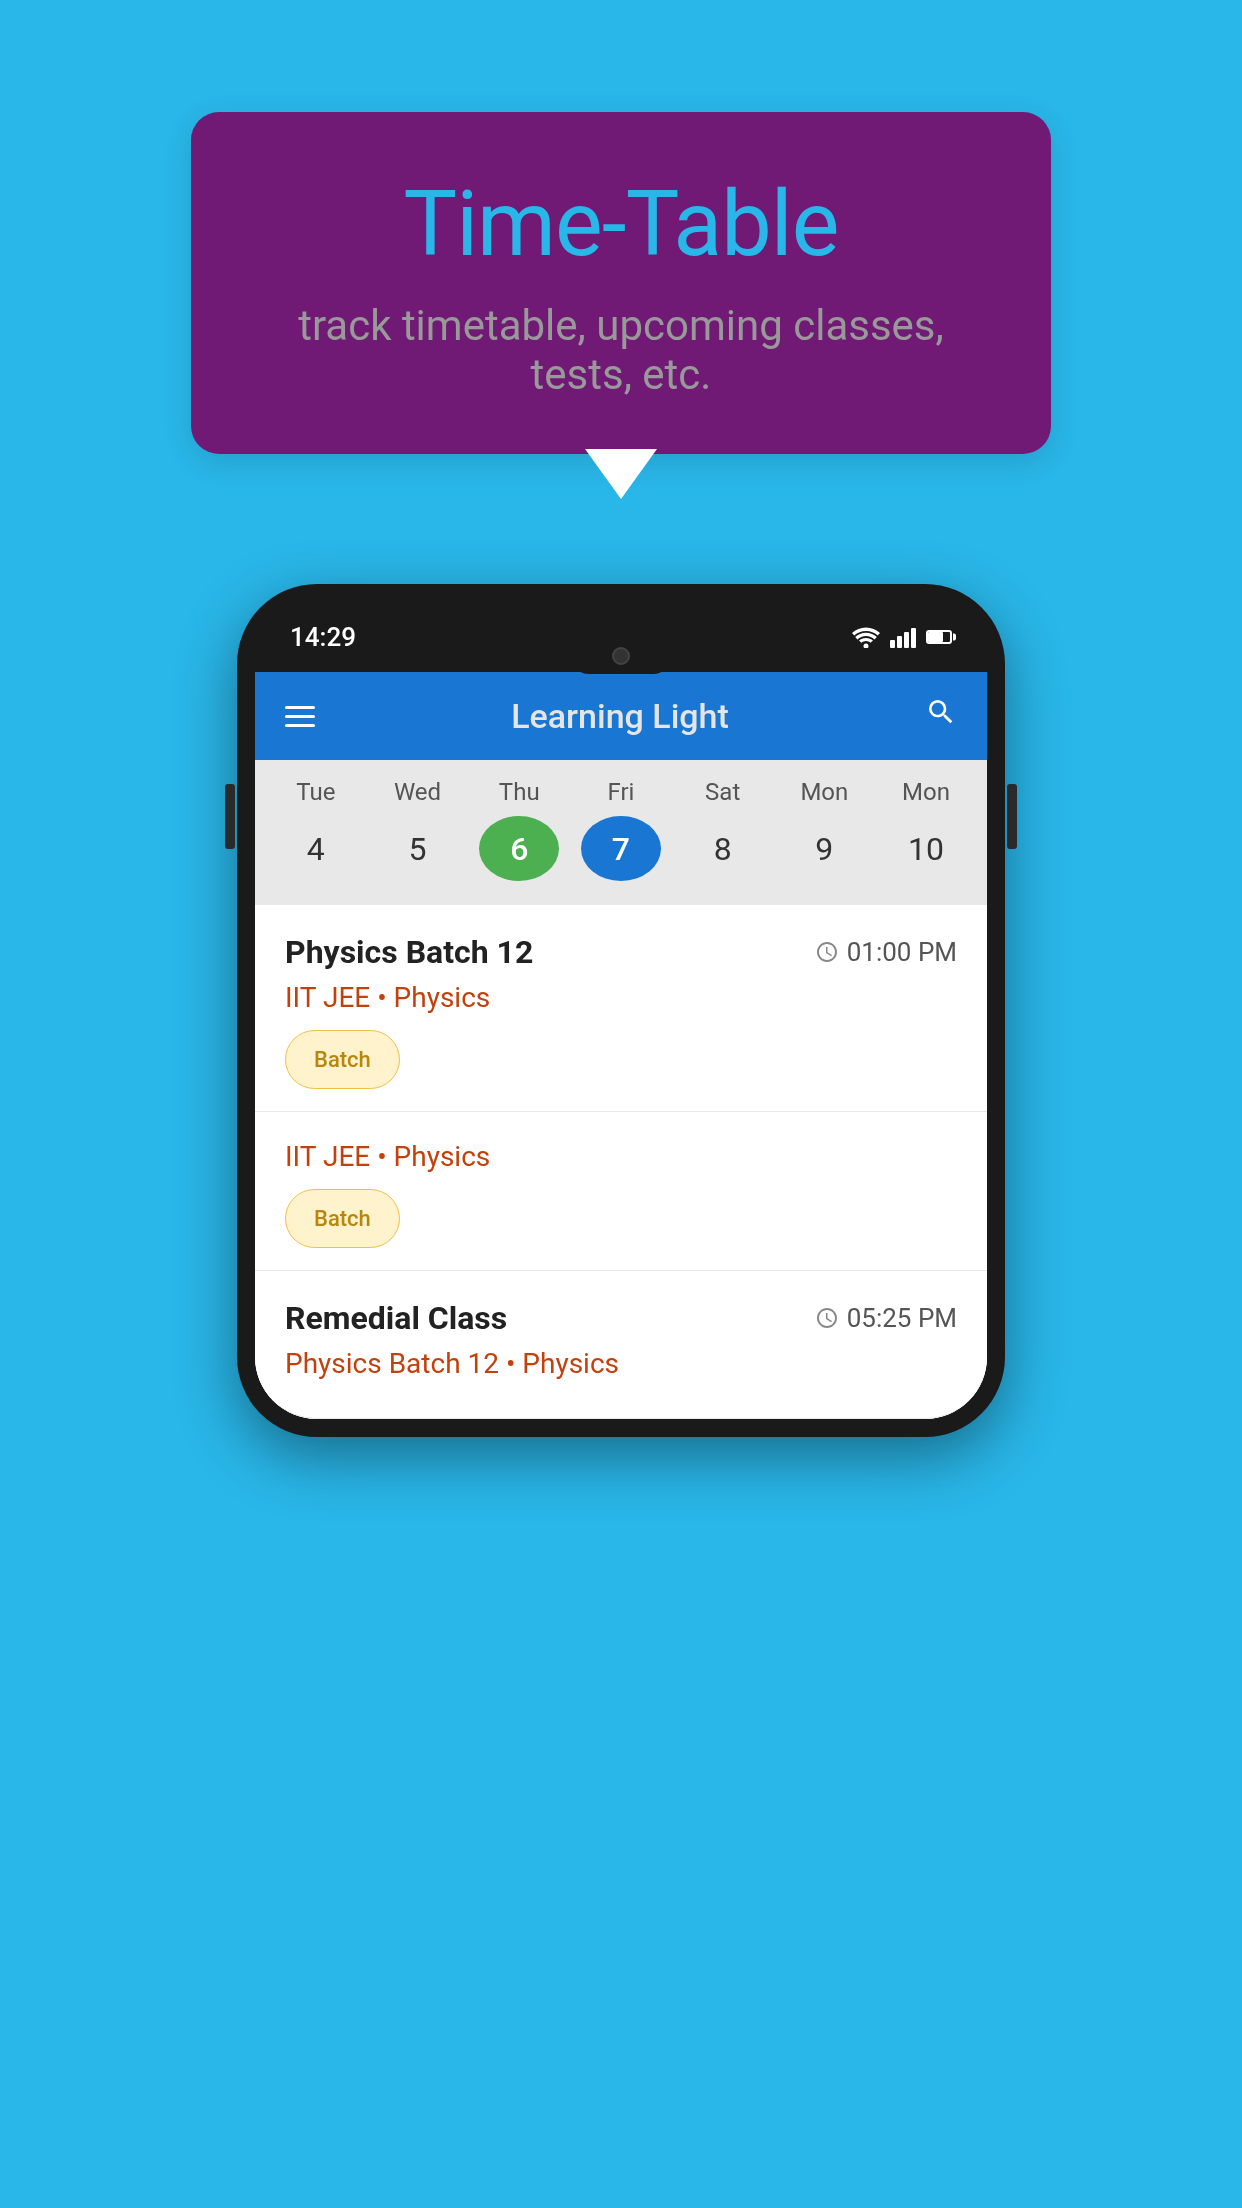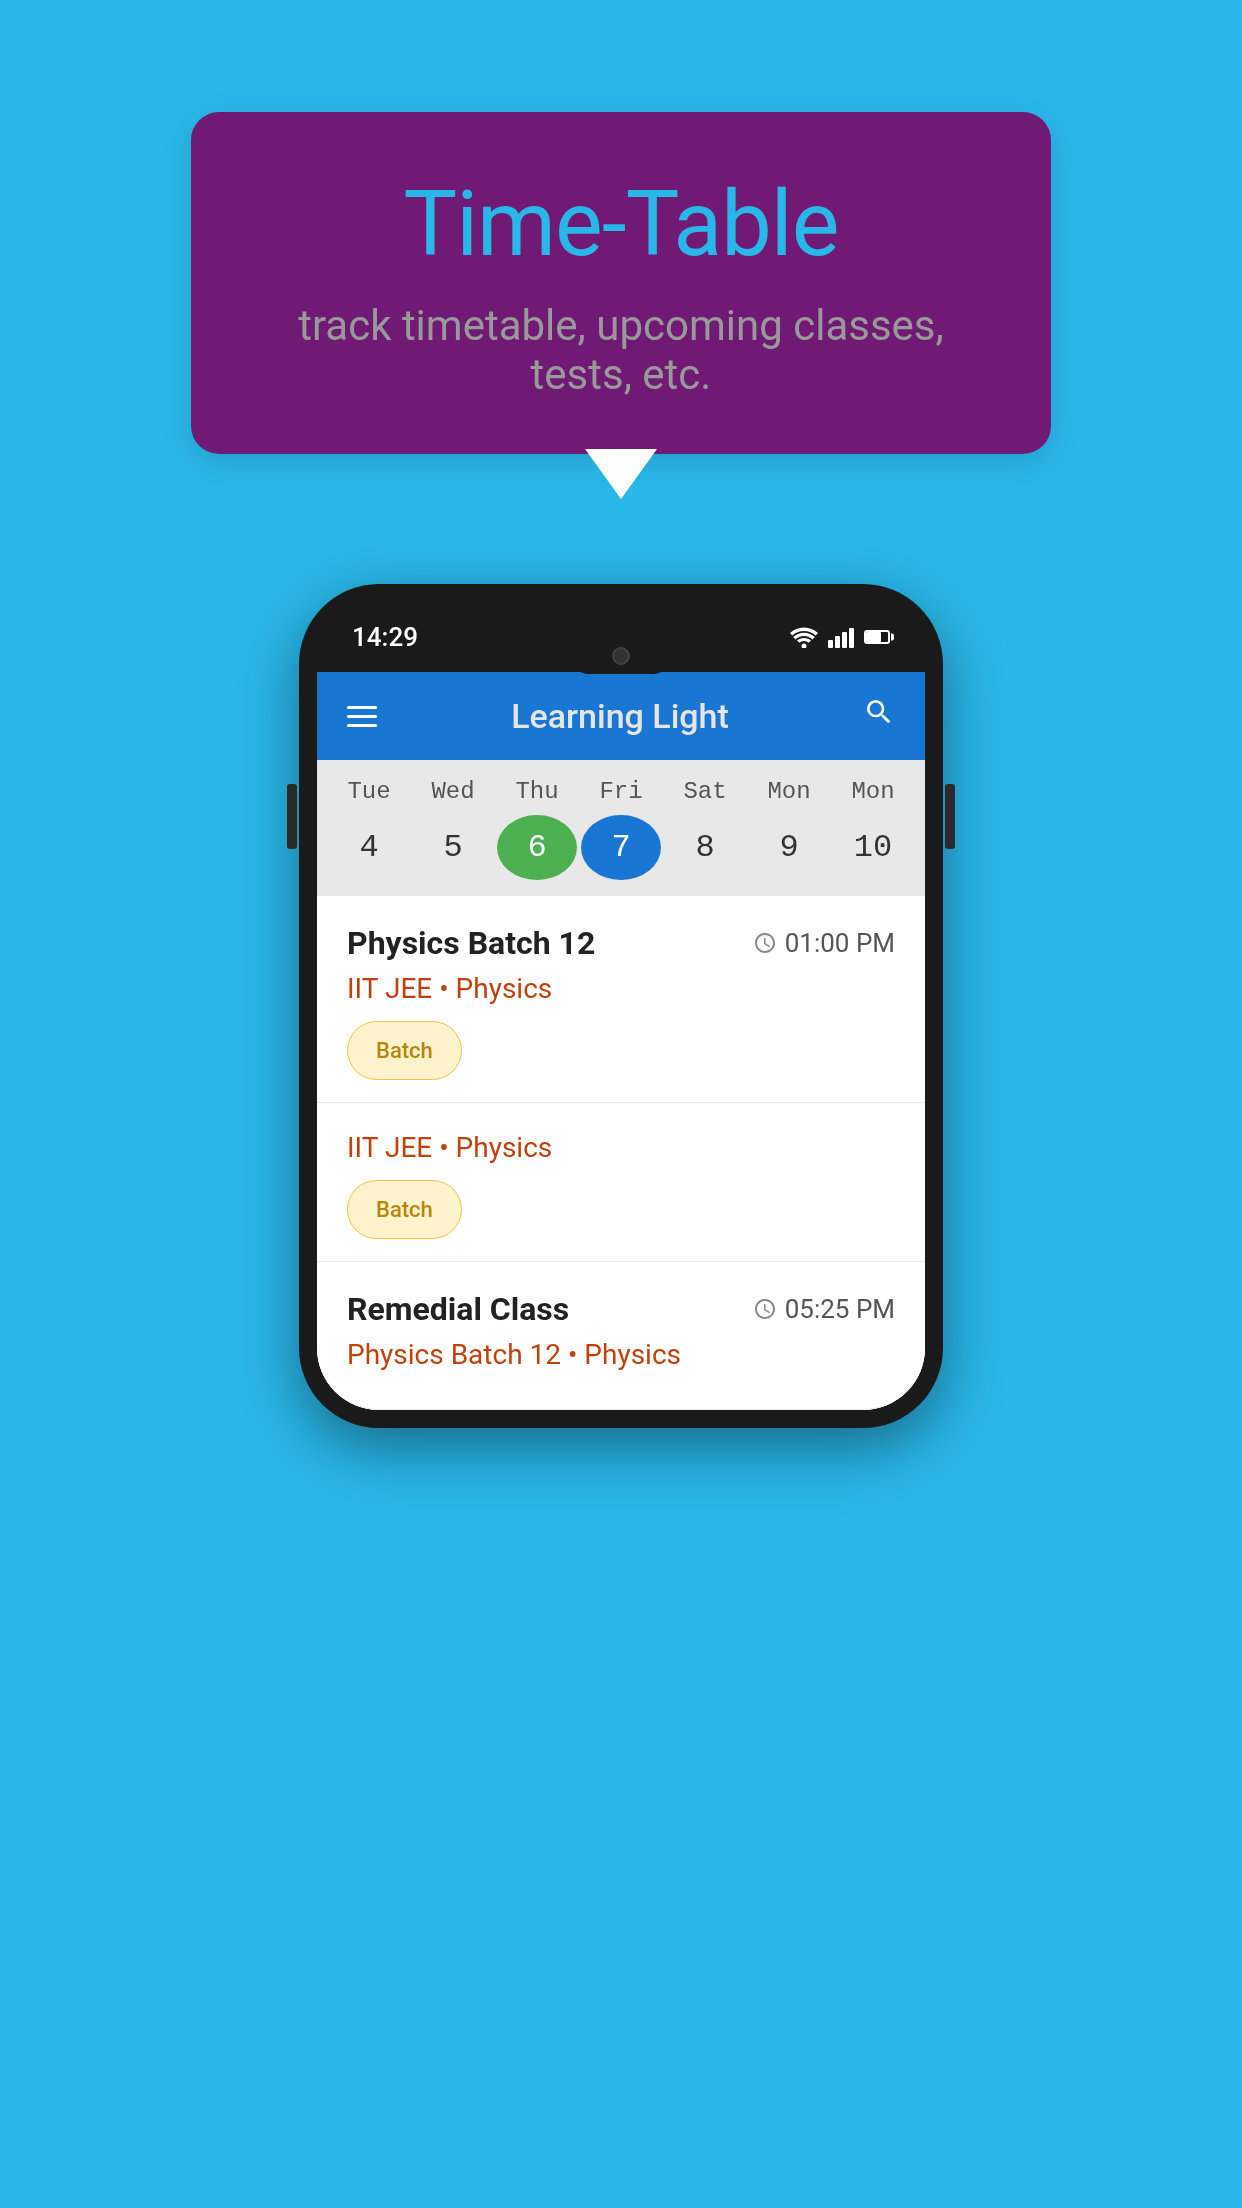--- a/index.html
+++ b/index.html
@@ -51,21 +51,21 @@
     }
 
     .tooltip-subtitle {
       font-size: 42px;
       color: #999;
       font-weight: 400;
     }
 
     
     .phone-mockup {
-      width: 644px;
+      width: 768px;
       margin-top: 130px;
       background: #1a1a1a;
       border-radius: 80px;
       padding: 18px;
       box-shadow: 0 20px 60px rgba(0,0,0,0.4);
       position: relative;
     }
 
     
     .phone-top-bar {
@@ -193,22 +193,21 @@
 
     .search-icon-btn {
       color: white;
       font-size: 34px;
       cursor: pointer;
     }
 
     
     .calendar-strip {
       background: #e8e8e8;
-      padding: 18px 0 0;
-      font-family: Liberation Mono, monospace;
+      padding: 18px 0 8px;
     }
 
     .day-headers {
       display: flex;
       justify-content: space-around;
       padding: 0 10px 10px;
     }
 
     .day-header {
       font-size: 24px;

